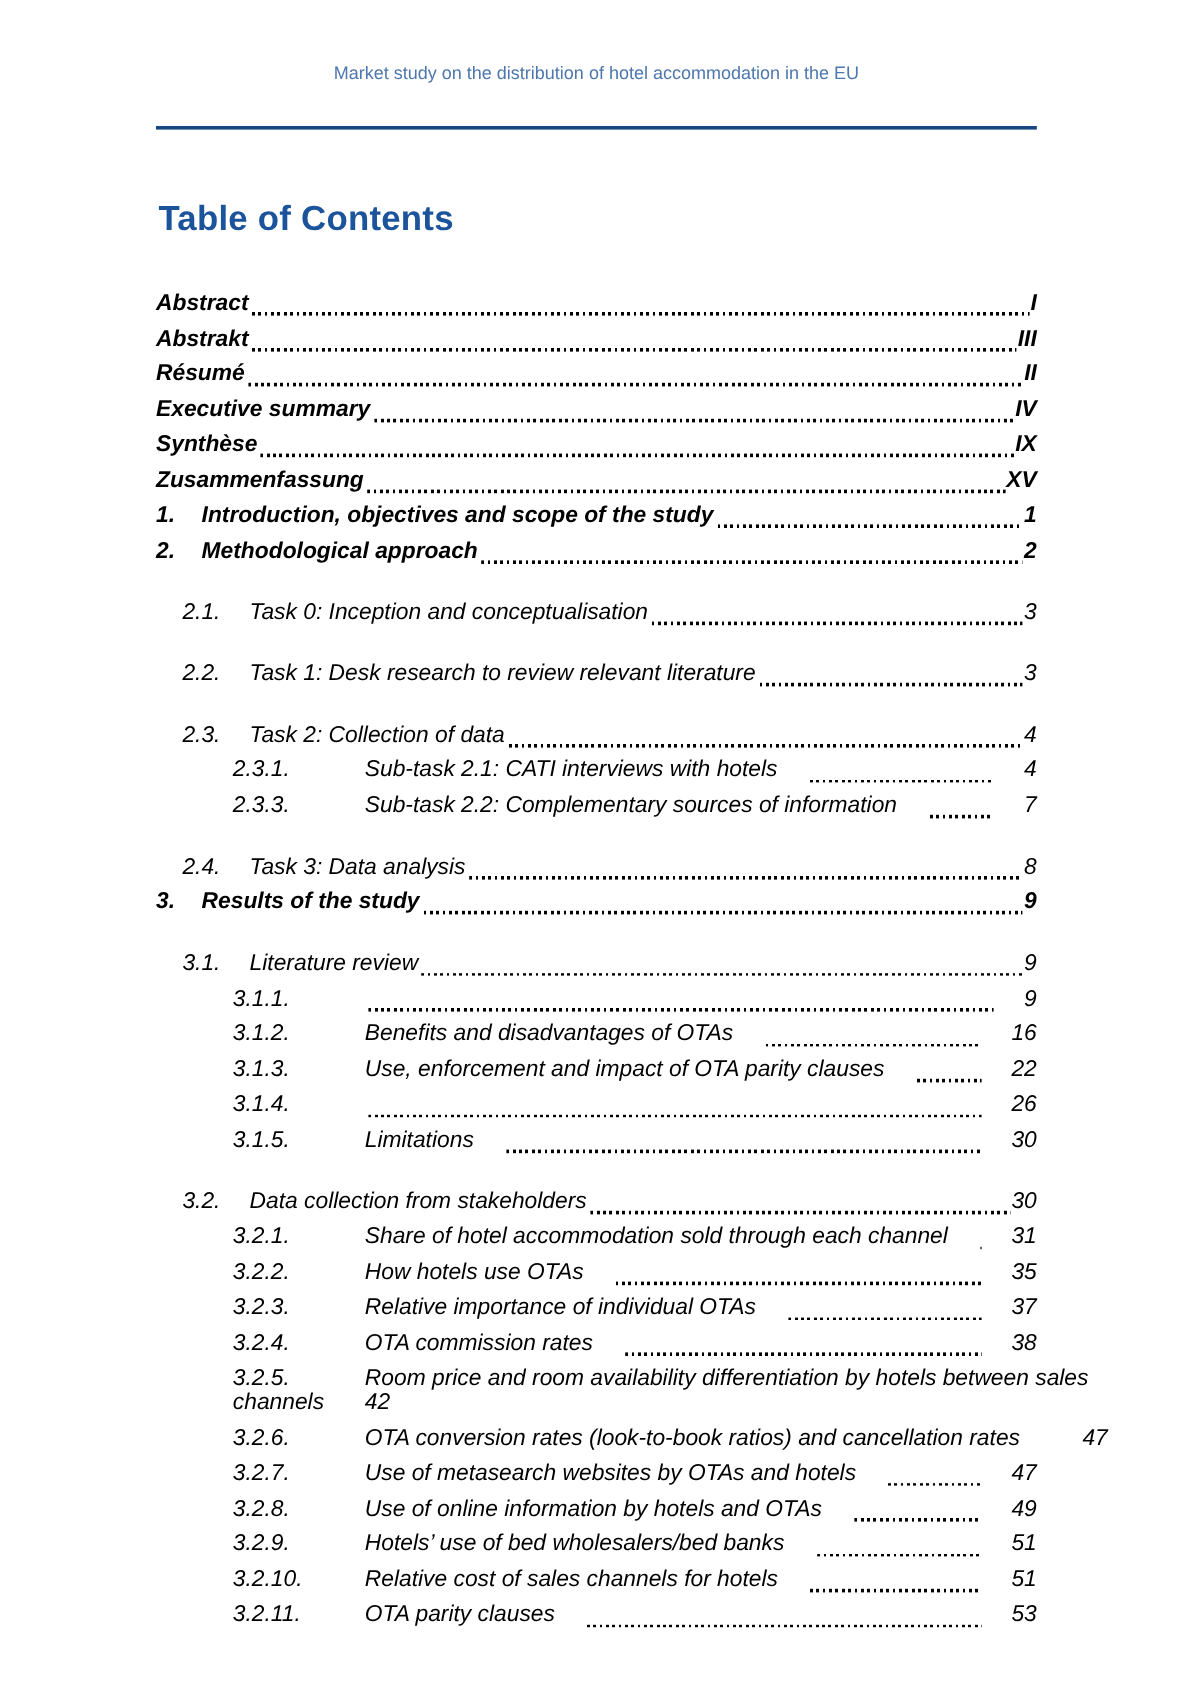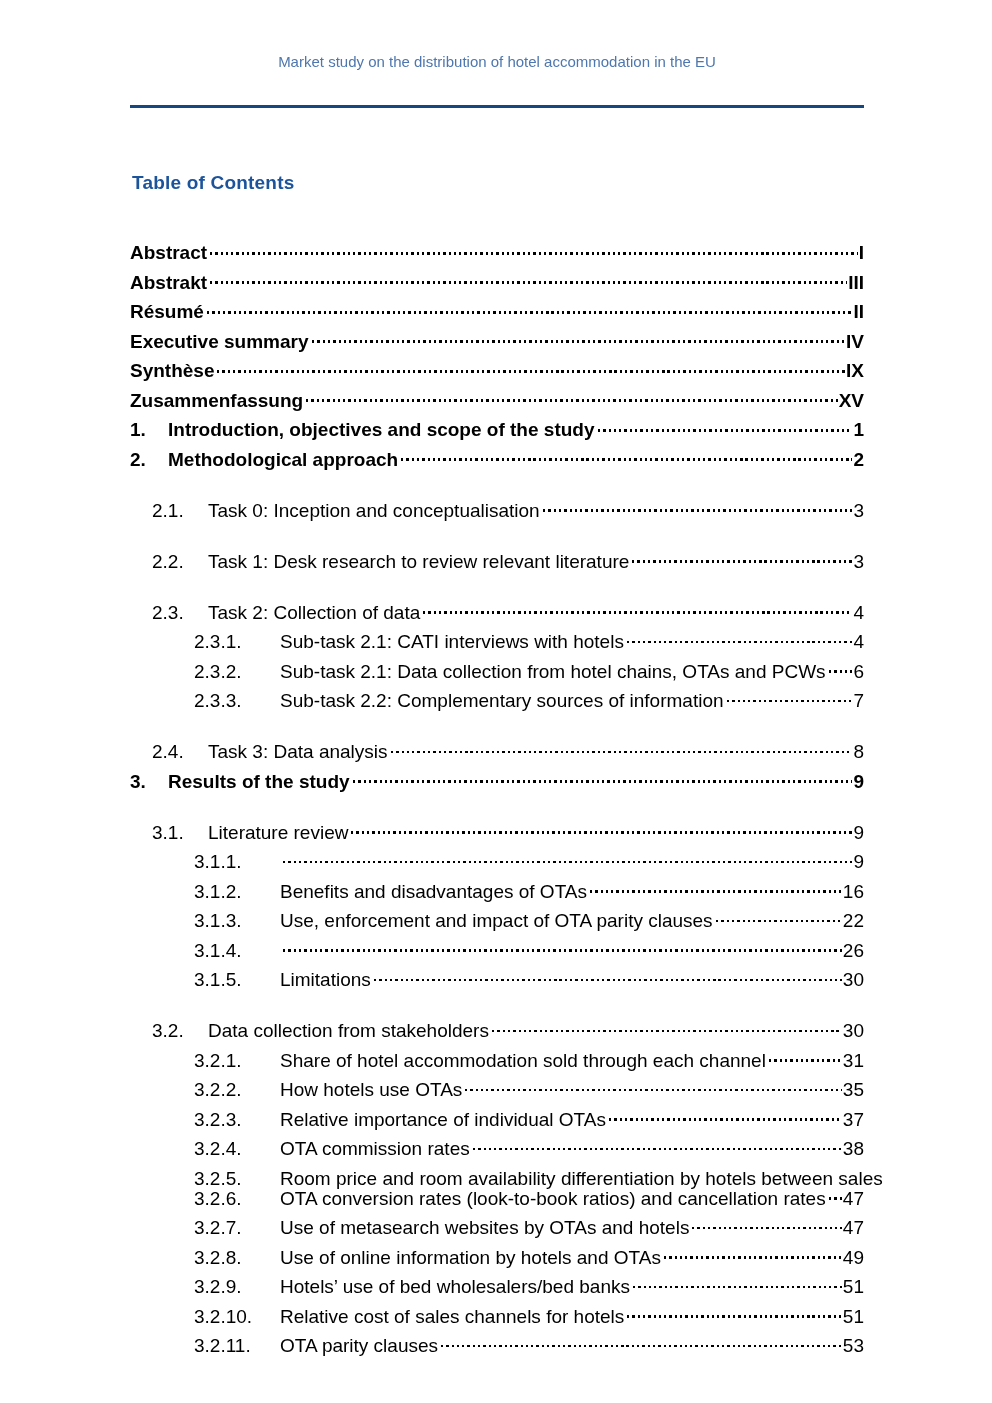--- a/index.html
+++ b/index.html
@@ -27,42 +27,43 @@
     line-height: 20px;
     color: var(--c-header);
   }
   .header-rule {
     border: 0;
     border-top: 3px solid var(--c-rule);
     margin: 33px 0 0 0;
   }
   .toc-title {
     margin: 57px 0 42px 2px;
-    font-size: 19px;
+    font-size: 29px;
     line-height: 36px;
     font-weight: bold;
     letter-spacing: 0.2px;
     color: var(--c-title);
   }
   .toc { font-size: 19px; }
   .row {
     display: flex;
-    align-items: center;
+    align-items: flex-end;
     line-height: 20px;
     margin-bottom: 9.5px;
     cursor: pointer;
+    font-style: italic;
   }
   .row .num { flex: none; white-space: nowrap; }
   .row .label { white-space: nowrap; }
   .row.front .label, .row.front .pgnum { font-weight: bold; }
   .row.h1 { font-weight: bold; }
   .row.h1 .num { width: 38px; }
   .row.h2 { padding-left: 22px; margin-top: 31px; }
   .row.h2 .num { width: 56px; }
-  .row.h3 { padding-left: 64px; }
+  .row.h3 { padding-left: 64px; gap: 24px; }
   .row.h3 .num { width: 86px; }
   .leader {
     flex: 1 1 auto;
     height: 2.4px;
     margin: 0 1px 0 3px;
     background-image: repeating-linear-gradient(to right, currentColor 0 2.3px, transparent 2.3px 5.3px);
   }
   .row.front .leader, .row.h1 .leader { height: 3px; }
   .pgnum { flex: none; white-space: nowrap; }
   .row.wrapline1 { margin-bottom: 0; }
@@ -138,26 +139,20 @@
         <span class="leader"></span>
         <span class="pgnum">4</span>
       </div>
       <div class="row h3">
         <span class="num">2.3.1.</span>
         <span class="label">Sub-task 2.1: CATI interviews with hotels</span>
         <span class="leader"></span>
         <span class="pgnum">4</span>
       </div>
       <div class="row h3">
-        <span class="num">2.3.2.</span>
-        <span class="label">Sub-task 2.1: Data collection from hotel chains, OTAs and PCWs</span>
-        <span class="leader"></span>
-        <span class="pgnum">6</span>
-      </div>
-      <div class="row h3">
         <span class="num">2.3.3.</span>
         <span class="label">Sub-task 2.2: Complementary sources of information</span>
         <span class="leader"></span>
         <span class="pgnum">7</span>
       </div>
       <div class="row h2">
         <span class="num">2.4.</span>
         <span class="label">Task 3: Data analysis</span>
         <span class="leader"></span>
         <span class="pgnum">8</span>
@@ -230,20 +225,24 @@
         <span class="num">3.2.4.</span>
         <span class="label">OTA commission rates</span>
         <span class="leader"></span>
         <span class="pgnum">38</span>
       </div>
       <div class="row h3 wrapline1">
         <span class="num">3.2.5.</span>
         <span class="label">Room price and room availability differentiation by hotels between sales</span>
       </div>
       <div class="row h3">
+        <span class="num">channels</span>
+        <span class="pgnum">42</span>
+      </div>
+      <div class="row h3">
         <span class="num">3.2.6.</span>
         <span class="label">OTA conversion rates (look-to-book ratios) and cancellation rates</span>
         <span class="leader"></span>
         <span class="pgnum">47</span>
       </div>
       <div class="row h3">
         <span class="num">3.2.7.</span>
         <span class="label">Use of metasearch websites by OTAs and hotels</span>
         <span class="leader"></span>
         <span class="pgnum">47</span>

